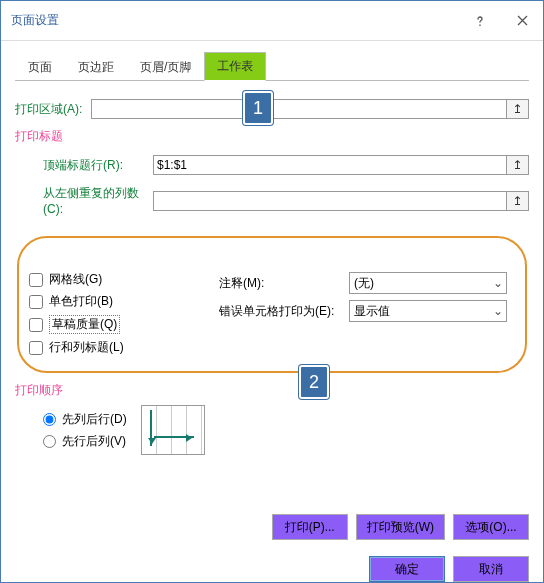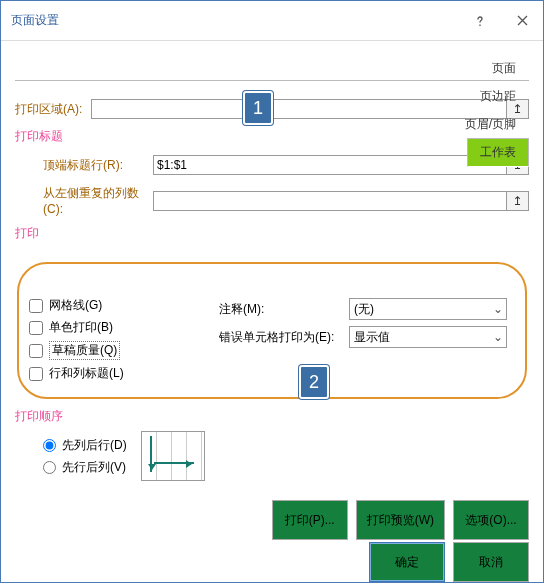--- a/index.html
+++ b/index.html
@@ -4,28 +4,28 @@
 <style>
   * { box-sizing: border-box; font-family: "Segoe UI", "Microsoft YaHei", sans-serif; font-size: 12px; }
   body { margin: 0; background: #fff; }
   .window { width: 544px; height: 583px; border: 1px solid #4a7bb5; position: relative; background: #fff; }
   .titlebar { height: 40px; background: #fff; display: flex; align-items: center; border-bottom: 1px solid #ddd; }
   .titlebar-title { padding-left: 10px; color: #2a5a9a; flex: 1; font-size: 12px; }
   .titlebar-btn { width: 42px; height: 30px; display: flex; align-items: center; justify-content: center; color: #333; }
   .titlebar-btn svg { stroke: #555; }
   .titlebar-close svg { stroke: #555; }
   .client { padding: 12px 14px 14px 14px; position: relative; height: calc(583px - 30px); }
-  .tabrow { display: flex; align-items: flex-end; border-bottom: 1px solid #bbb; position: relative; height: 28px; flex-direction: column; }
+  .tabrow { display: flex; align-items: flex-end; border-bottom: 1px solid #bbb; position: relative; height: 28px; }
   .tab { padding: 5px 12px; border: 1px solid transparent; border-bottom: none; color: #333; cursor: default; position: relative; top: 1px; }
   .tab.active { border-color: #bbb; background: #84cc16; border-bottom: 1px solid #fff; }
   .callout { position: absolute; width: 30px; height: 34px; background: #3b6ea5; color: #fff; display: flex; align-items: center; justify-content: center; font-size: 18px; border: 2px solid #fff; box-shadow: 0 0 0 1px #3b6ea5; border-radius: 3px; z-index: 30; }
   .callout1 { top: 50px; left: 242px; }
   .callout2 { top: 324px; left: 298px; }
   .row { display: flex; align-items: center; margin-top: 10px; }
-  .lbl { width: 110px; color: #a16207; }
+  .lbl { width: 110px; color: #15803d; }
   .txt { flex: 1; height: 20px; border: 1px solid #999; background: #fff; padding: 0 3px; font-size: 12px; }
   .refbtn { width: 22px; height: 20px; border: 1px solid #999; border-left: none; display: flex; align-items: center; justify-content: center; background: #f4f4f4; }
   .group-title { color: #ec4899; margin-top: 9px; }
   .indent { margin-left: 28px; }
   fieldset.print-box { border: 2px solid #e2942c; border-radius: 30px; padding: 28px 18px 10px 10px; margin-top: 20px; position: relative; }
   .cols { display: flex; }
   .col-left { width: 190px; }
   .col-right { flex: 1; }
   .chk { display: flex; align-items: center; margin: 5px 0; }
   .chk input { width: 14px; height: 14px; margin: 0 6px 0 0; }
@@ -37,21 +37,21 @@
   .radios { margin-left: 28px; }
   .rad { display: flex; align-items: center; margin: 5px 0; }
   .rad input { margin: 0 6px 0 0; }
   .ordericon { width: 64px; height: 50px; border: 1px solid #999; margin-left: 14px; position: relative; background: repeating-linear-gradient(to right, #fff 0 14px, #ccc 14px 15px), repeating-linear-gradient(to bottom, transparent 0 22px, #ccc 22px 23px); }
   .arrow-d { position:absolute; left:8px; top:4px; width:0; border-left:2px solid #167a6e; height:36px; }
   .arrow-d::after { content:""; position:absolute; bottom:-2px; left:-4px; border:4px solid transparent; border-top:6px solid #167a6e; }
   .arrow-r { position:absolute; left:12px; top:30px; height:0; border-top:2px solid #167a6e; width:40px; }
   .arrow-r::after { content:""; position:absolute; right:-2px; top:-4px; border:4px solid transparent; border-left:6px solid #167a6e; }
   .btnrow { position: absolute; right: 14px; bottom: 54px; display: flex; gap: 8px; }
   .btnrow2 { position: absolute; right: 14px; bottom: 12px; display: flex; gap: 8px; }
-  .btn { min-width: 76px; height: 40px; border: 1px solid #aaa; background: #15803d; display: flex; align-items: center; justify-content: center; padding: 0 10px; }
+  .btn { min-width: 76px; height: 26px; border: 1px solid #aaa; background: #8b5cf6; display: flex; align-items: center; justify-content: center; padding: 0 10px; }
   .btn.primary { border: 1px solid #3b78b8; box-shadow: inset 0 0 0 1px #7faee0; }
   .dotted { border: 1px dotted #777; padding: 0 2px; }
   .upicon::before { content:"↥"; font-size:12px; color:#333; }
 </style>
 </head>
 <body>
 
 <div class="window">
   <div class="titlebar">
     <div class="titlebar-title">页面设置</div>
@@ -98,21 +98,20 @@
     </div>
 
     <div class="row indent">
       <div class="lbl">从左侧重复的列数(C):</div>
       <input class="txt" value="" style="">
       <div class="refbtn">
           <span class="upicon"></span>
         </div>
     </div>
 
-    <div class="group-title">打印</div>
 
     <fieldset class="print-box">
       <div class="cols">
         <div class="col-left">
           <label class="chk">
               <input type="checkbox" style="">
               <span>网格线(G)</span>
             </label>
           <label class="chk">
               <input type="checkbox" style="">

